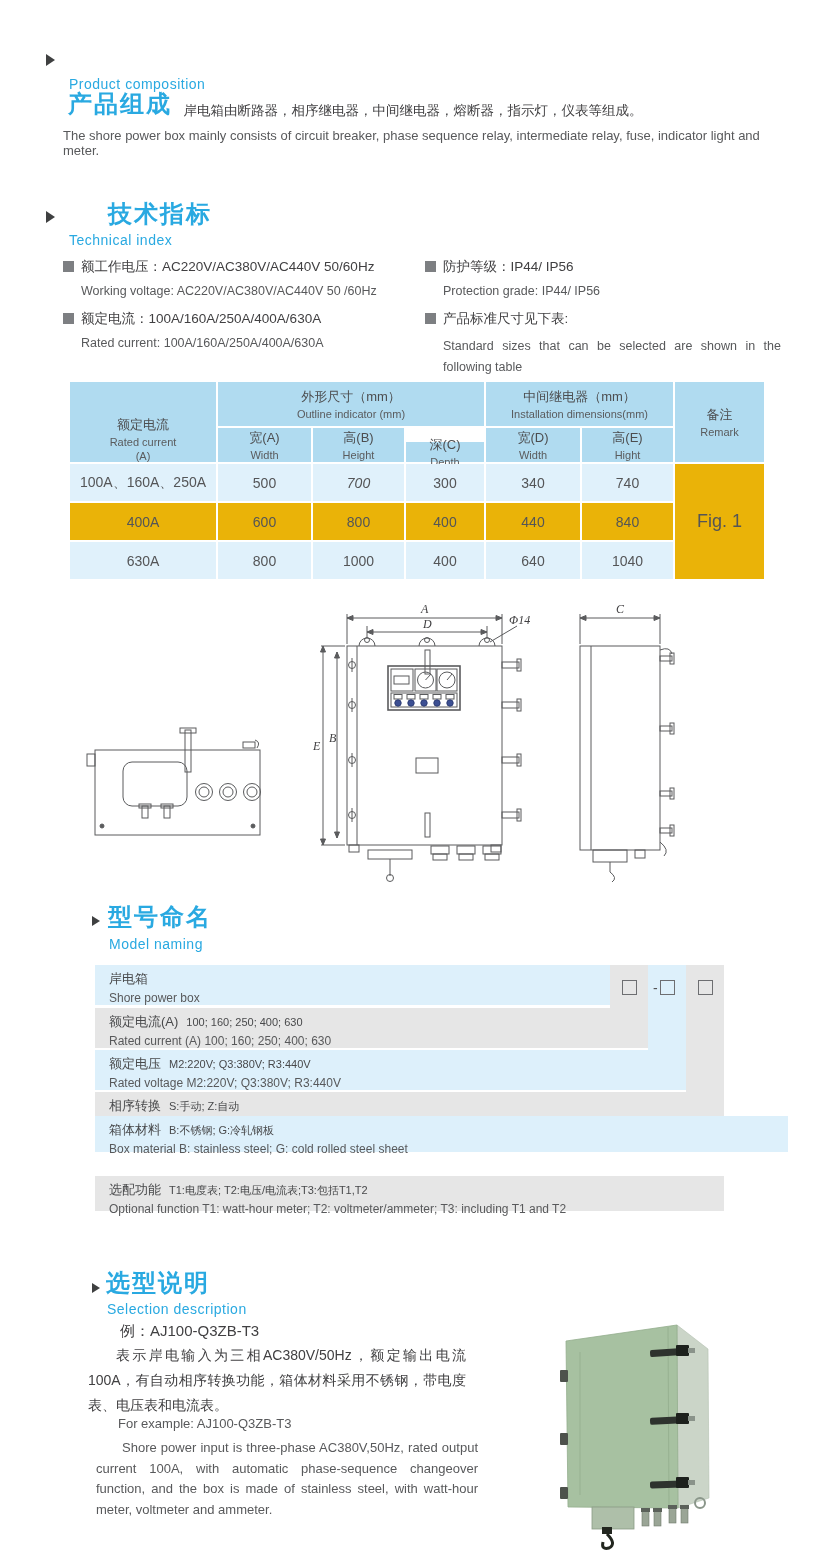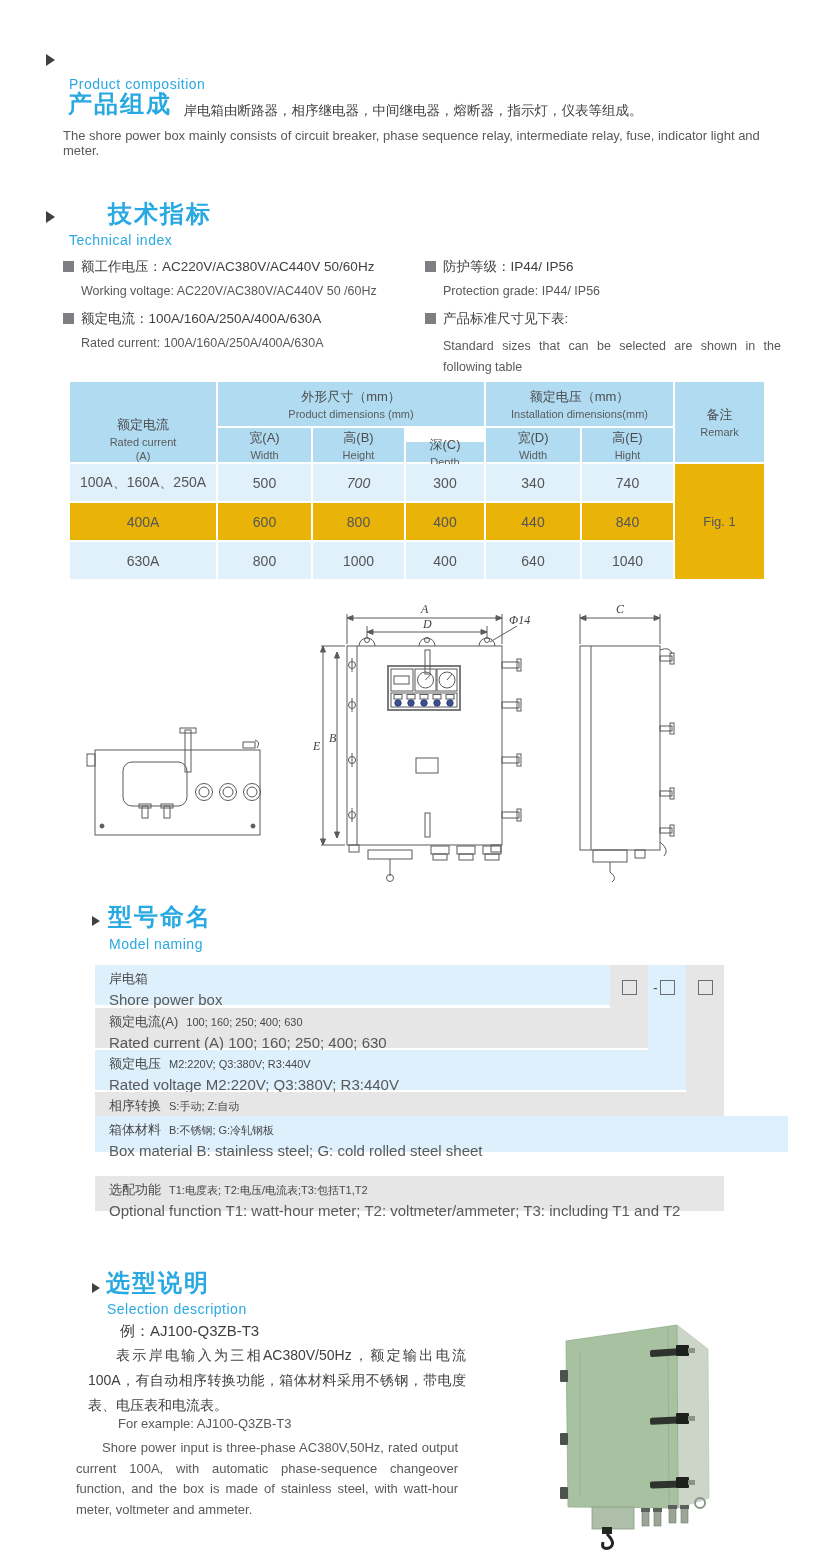--- a/index.html
+++ b/index.html
@@ -23,21 +23,21 @@
   .hd .en{font-size:11px;color:#5a5b5d;margin-top:2px;}
   .dt{background:#e0f1fb;font-size:14px;color:#545557;}
   .dt2{background:#eab308;}
   
   .nmrow{position:absolute;left:0;}
   .nm-blue{background:#ddf0fb;}
   .nm-gray{background:#e6e6e6;}
   .nmrow .inner{padding:5px 0 0 14px;}
   .nm-zh{font-size:13px;color:#48494b;}
   .nm-zh .val{font-size:11px;margin-left:8px;}
-  .nm-en{font-size:15px;color:#58595b;margin-top:3px;}
+  .nm-en{font-size:12px;color:#58595b;margin-top:3px;}
   .strip{position:absolute;top:0;}
   .codebox{display:inline-block;width:13px;height:13px;border:1.5px solid #6d6e71;background:transparent;vertical-align:middle;}
   .dash{font-size:14px;color:#545557;margin-right:2px;vertical-align:middle;}
   .aj{font-size:17px;color:#545557;}
   
   .sel-example-zh{font-size:15px;color:#414042;}
   .sel-para-zh{font-size:14px;color:#414042;line-height:25px;text-align:justify;text-indent:2em;}
   .sel-example-en{font-size:13px;color:#58595b;}
   .sel-para-en{font-size:13px;color:#58595b;line-height:20.5px;text-align:justify;text-indent:2em;}
   svg{display:block;}
@@ -74,24 +74,24 @@
 </div>
 
 <div class="abs dimtbl" style="left:70px;top:382px;">
   <div class="cell hd" style="grid-row:1/3;grid-column:1/2;justify-content:flex-end;">
     <div class="zh">额定电流</div>
     <div class="en">Rated current</div>
     <div class="en">(A)</div>
   </div>
   <div class="cell hd" style="grid-row:1/2;grid-column:2/5;">
     <div class="zh">外形尺寸（mm）</div>
-    <div class="en">Product dimensions (mm)</div>
+    <div class="en">Outline indicator (mm)</div>
   </div>
   <div class="cell hd" style="grid-row:1/2;grid-column:5/7;">
-    <div class="zh">额定电压（mm）</div>
+    <div class="zh">中间继电器（mm）</div>
     <div class="en">Installation dimensions(mm)</div>
   </div>
   <div class="cell hd" style="grid-row:1/3;grid-column:7/8;">
     <div class="zh">备注</div>
     <div class="en">Remark</div>
   </div>
   <div class="cell hd" style="grid-row:2/3;grid-column:2/3;">
     <div class="zh">宽(A)</div>
     <div class="en">Width</div>
   </div>
@@ -111,21 +111,21 @@
     <div class="zh">高(E)</div>
     <div class="en">Hight</div>
   </div>
 
   <div class="cell dt" style="grid-row:3;grid-column:1;">100A、160A、250A</div>
   <div class="cell dt" style="grid-row:3;grid-column:2;">500</div>
   <div class="cell dt" style="grid-row:3;grid-column:3;font-style:italic;">700</div>
   <div class="cell dt" style="grid-row:3;grid-column:4;">300</div>
   <div class="cell dt" style="grid-row:3;grid-column:5;">340</div>
   <div class="cell dt" style="grid-row:3;grid-column:6;">740</div>
-  <div class="cell dt dt2" style="grid-row:3/6;grid-column:7;font-size:13px;">Fig. 1</div>
+  <div class="cell dt dt2" style="grid-row:3/6;grid-column:7;font-size:18px;">Fig. 1</div>
 
   <div class="cell dt dt2" style="grid-row:4;grid-column:1;">400A</div>
   <div class="cell dt dt2" style="grid-row:4;grid-column:2;">600</div>
   <div class="cell dt dt2" style="grid-row:4;grid-column:3;">800</div>
   <div class="cell dt dt2" style="grid-row:4;grid-column:4;">400</div>
   <div class="cell dt dt2" style="grid-row:4;grid-column:5;">440</div>
   <div class="cell dt dt2" style="grid-row:4;grid-column:6;">840</div>
 
   <div class="cell dt" style="grid-row:5;grid-column:1;">630A</div>
   <div class="cell dt" style="grid-row:5;grid-column:2;">800</div>
@@ -340,21 +340,21 @@
     </div>
   </div>
 </div>
 
 <div class="abs" style="left:92px;top:1279px;"><span class="tri tri-sm"></span></div>
 <div class="abs sec-title" style="left:106px;top:1271px;">选型说明</div>
 <div class="abs sec-sub" style="left:107px;top:1301px;">Selection description</div>
 <div class="abs sel-example-zh" style="left:120px;top:1322px;">例：AJ100-Q3ZB-T3</div>
 <div class="abs sel-para-zh" style="left:88px;top:1343px;width:378px;">表示岸电输入为三相AC380V/50Hz，额定输出电流100A，有自动相序转换功能，箱体材料采用不锈钢，带电度表、电压表和电流表。</div>
 <div class="abs sel-example-en" style="left:118px;top:1416px;">For example: AJ100-Q3ZB-T3</div>
-<div class="abs sel-para-en" style="left:76px;top:1438px;width:382px;">Shore power input is three-phase AC380V,50Hz, rated output current 100A, with automatic phase-sequence changeover function, and the box is made of stainless steel, with watt-hour meter, voltmeter and ammeter.</div>
+<div class="abs sel-para-en" style="left:96px;top:1438px;width:382px;">Shore power input is three-phase AC380V,50Hz, rated output current 100A, with automatic phase-sequence changeover function, and the box is made of stainless steel, with watt-hour meter, voltmeter and ammeter.</div>
 
 <div class="abs" style="left:550px;top:1315px;">
 <svg width="260" height="250" viewBox="0 0 260 250">
 
   <polygon points="127,10 158,34 159,183 128,193" fill="#cbd5c8" stroke="#b2bfae" stroke-width="0.6"></polygon>
 
   <polygon points="16,26 127,10 128,193 18,192" fill="#a7c1a1" stroke="#93ad8d" stroke-width="0.8"></polygon>
   <line x1="30" y1="37" x2="30" y2="180" stroke="#97b191" stroke-width="1"></line>
   <line x1="118" y1="12" x2="119" y2="192" stroke="#97b191" stroke-width="1"></line>
 

